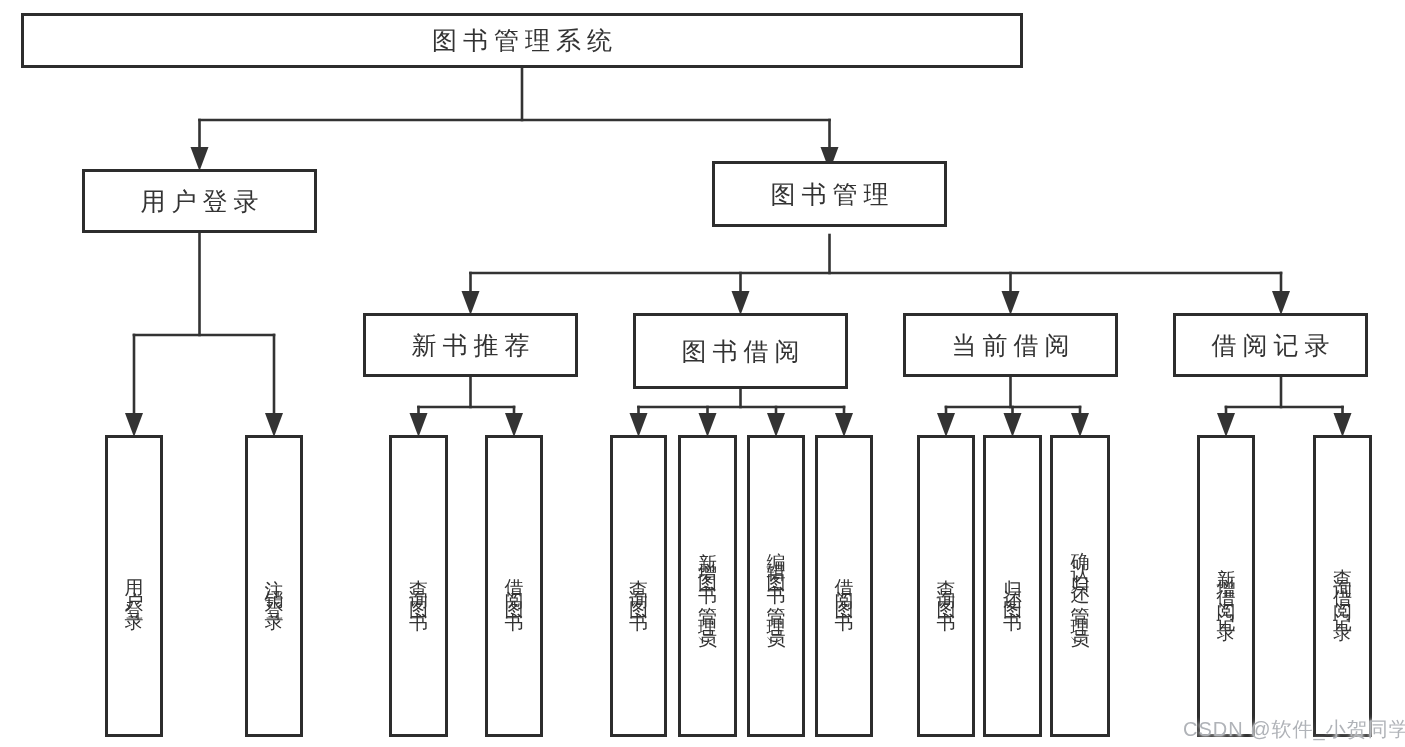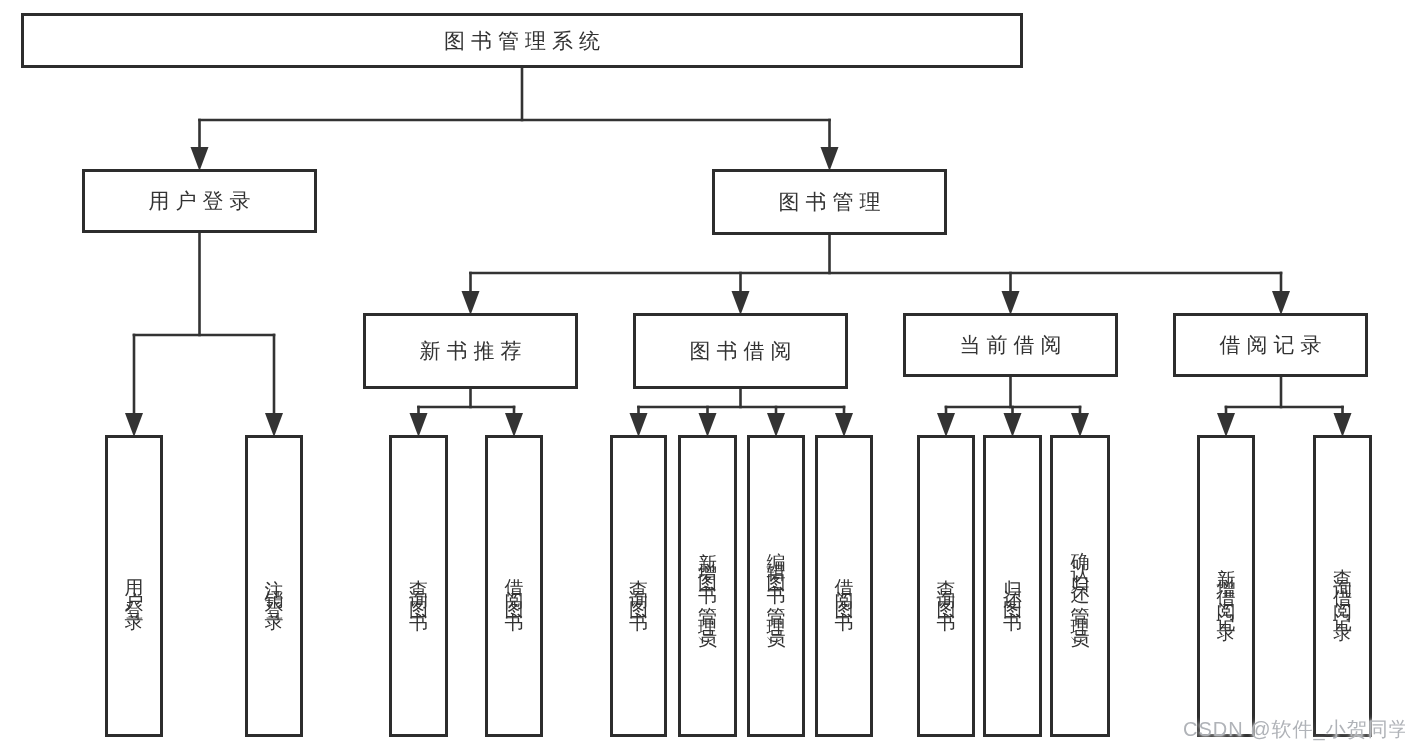--- a/index.html
+++ b/index.html
@@ -26,21 +26,21 @@
     box-sizing: border-box;
     background: #ffffff;
     border: 3px solid #2d2d2d;
     display: flex;
     align-items: center;
     justify-content: center;
     z-index: 2;
     color: #333333;
   }
   .node-h .node-label {
-    font-size: 21px;
+    font-size: 25px;
     letter-spacing: 6px;
     text-indent: 6px;
     white-space: nowrap;
     color: #333333;
   }
   .node-v .node-label {
     writing-mode: vertical-rl;
     text-orientation: mixed;
     font-size: 19px;
     letter-spacing: 11px;
@@ -117,30 +117,30 @@
       <line x1="1342.5" y1="407" x2="1342.5" y2="415" stroke="#333333" stroke-width="2.6" stroke-linecap="square"></line>
       <polygon points="1342.5,437 1333.5,413 1351.5,413" fill="#333333"></polygon>
     </svg>
   <div id="nodes-layer">
       <div class="node node-h" style="left: 21px; top: 13px; width: 1002px; height: 55px;">
         <span class="node-label">图书管理系统</span>
       </div>
       <div class="node node-h" style="left: 82px; top: 169px; width: 235px; height: 64px;">
         <span class="node-label">用户登录</span>
       </div>
-      <div class="node node-h" style="left: 712px; top: 169px; width: 235px; height: 66px;">
+      <div class="node node-h" style="left: 712px; top: 161px; width: 235px; height: 66px;">
         <span class="node-label">图书管理</span>
       </div>
       <div class="node node-v" style="left: 105px; top: 435px; width: 58px; height: 302px;">
         <span class="node-label">用户登录</span>
       </div>
       <div class="node node-v" style="left: 245px; top: 435px; width: 58px; height: 302px;">
         <span class="node-label">注销登录</span>
       </div>
-      <div class="node node-h" style="left: 363px; top: 313px; width: 215px; height: 76px;">
+      <div class="node node-h" style="left: 363px; top: 313px; width: 215px; height: 64px;">
         <span class="node-label">新书推荐</span>
       </div>
       <div class="node node-h" style="left: 633px; top: 313px; width: 215px; height: 76px;">
         <span class="node-label">图书借阅</span>
       </div>
       <div class="node node-h" style="left: 903px; top: 313px; width: 215px; height: 64px;">
         <span class="node-label">当前借阅</span>
       </div>
       <div class="node node-h" style="left: 1173px; top: 313px; width: 195px; height: 64px;">
         <span class="node-label">借阅记录</span>

